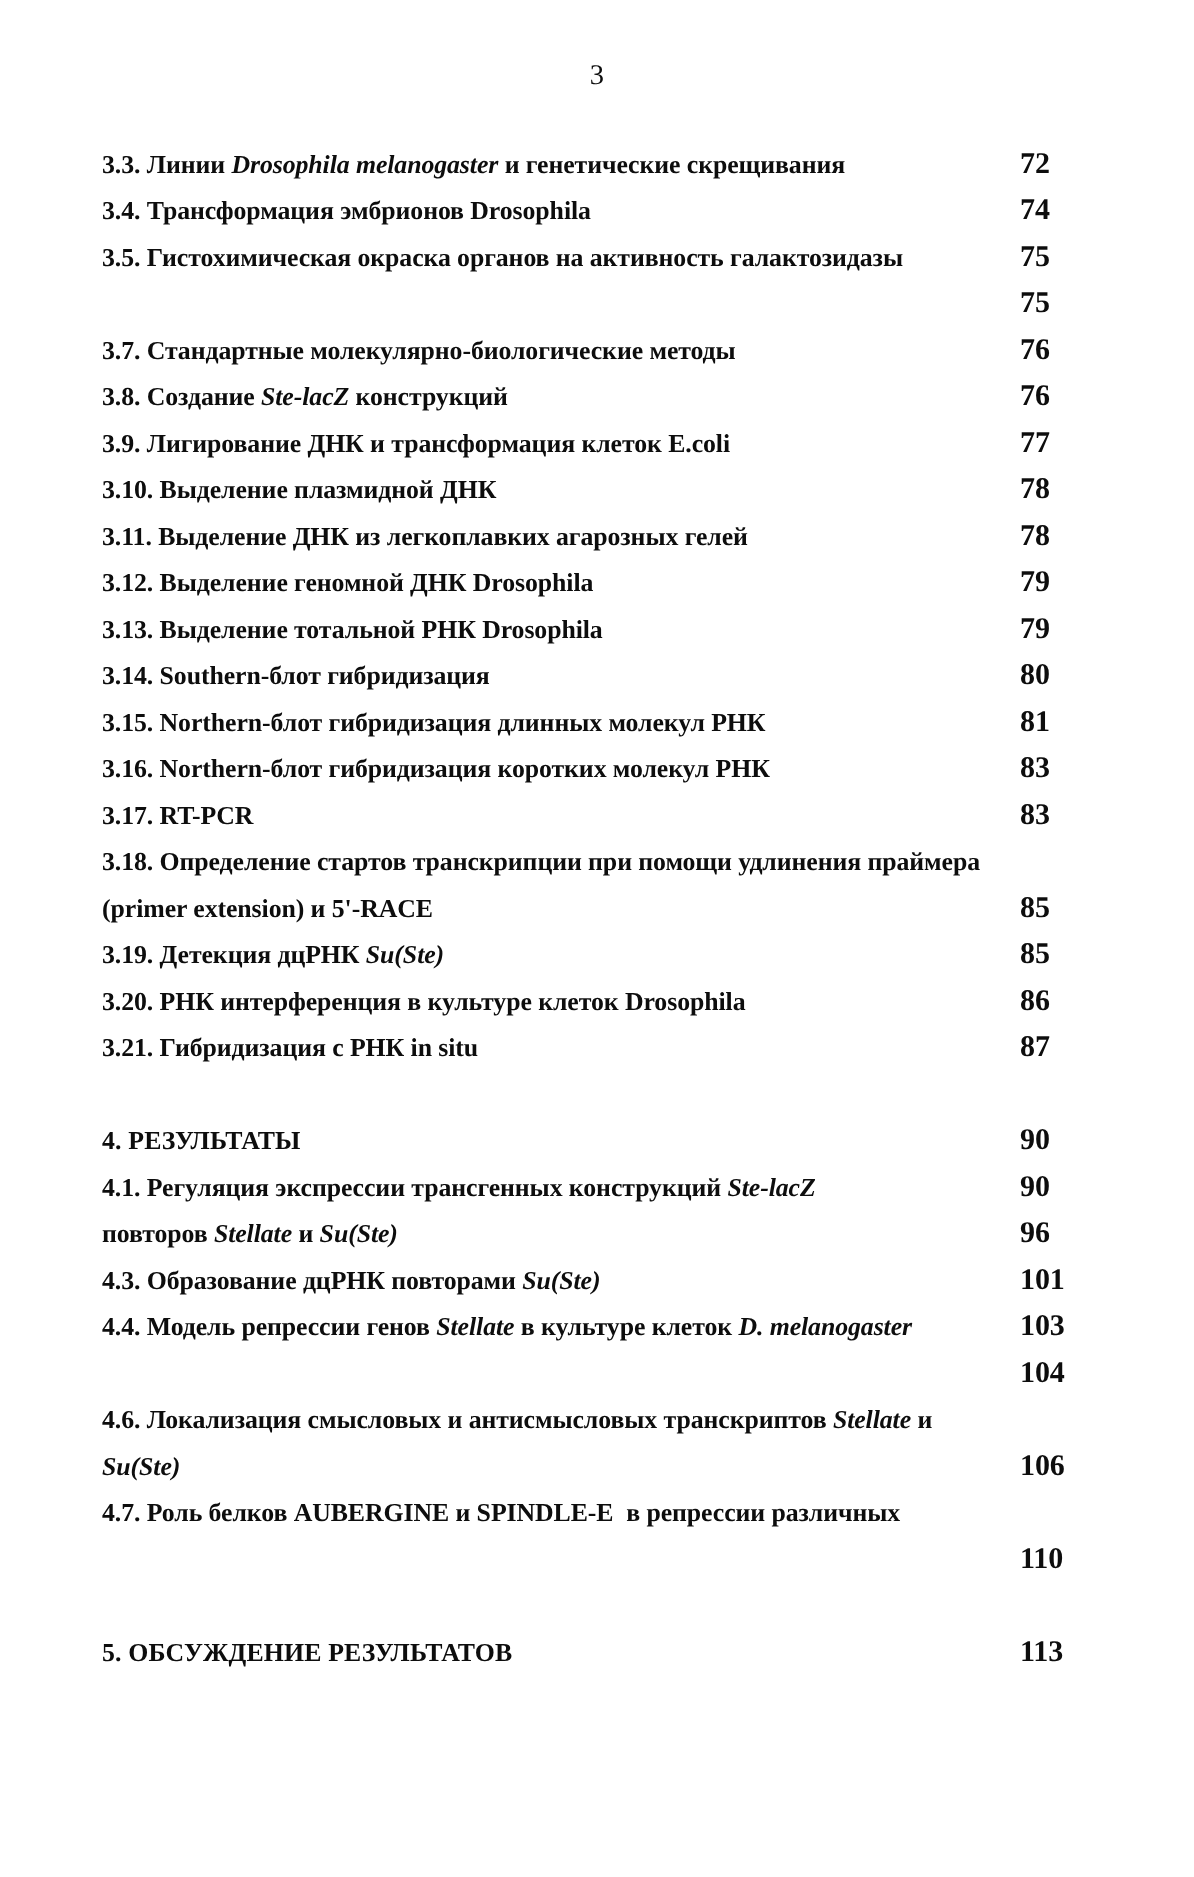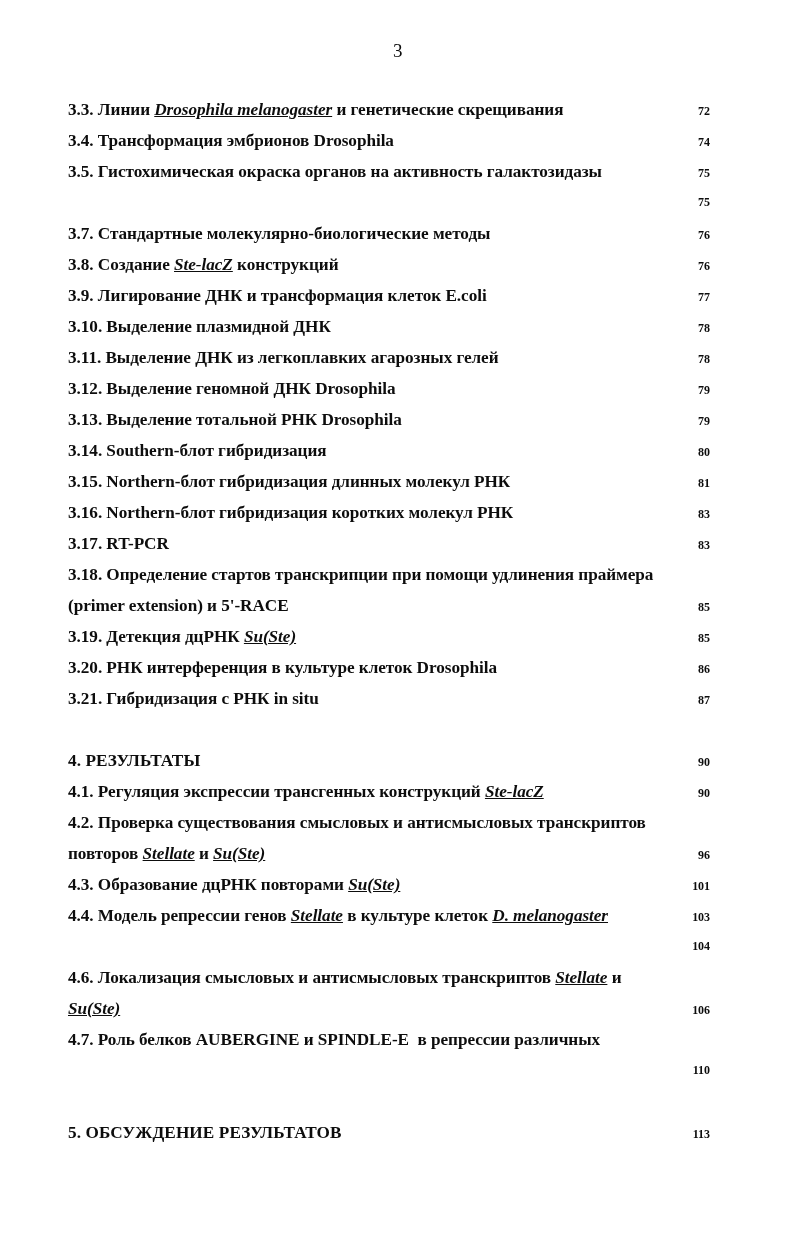--- a/index.html
+++ b/index.html
@@ -55,34 +55,33 @@
     white-space: pre;
     flex: 0 1 auto;
     overflow: visible;
   }
   .entry-line .filler {
     flex: 1 1 auto;
     min-width: 6px;
   }
   .entry-line .pg {
     flex: 0 0 auto;
-    text-align: right;
+    text-align: left;
     min-width: 30px;
     font-weight: bold;
-    font-size: 12px;
+    font-size: 20px;
   }
   .entry-line.cont .txt {
     
   }
   .entry-line.nopage .pg {
     visibility: hidden;
   }
   i.it {
     font-style: italic;
-    text-decoration: underline;
   }
   .gap {
     height: 31px;
   }
   .section-head .txt {
     letter-spacing: 0.1px;
   }
   
   .toc, .folio {
     -webkit-font-smoothing: antialiased;
@@ -242,25 +241,20 @@
         </div>
       </div>
       <div class="entry">
         <div class="entry-line">
           <span class="txt"><span>4.1. Регуляция экспрессии трансгенных конструкций </span><i class="it">Ste-lacZ</i></span>
           <span class="filler"></span>
           <span class="pg">90</span>
         </div>
       </div>
       <div class="entry">
-        <div class="entry-line nopage">
-          <span class="txt"><span>4.2. Проверка существования смысловых и антисмысловых транскриптов</span></span>
-          <span class="filler"></span>
-          <span class="pg"></span>
-        </div>
         <div class="entry-line cont">
           <span class="txt"><span>повторов </span><i class="it">Stellate</i><span> и </span><i class="it">Su(Ste)</i></span>
           <span class="filler"></span>
           <span class="pg">96</span>
         </div>
       </div>
       <div class="entry">
         <div class="entry-line">
           <span class="txt"><span>4.3. Образование дцРНК повторами </span><i class="it">Su(Ste)</i></span>
           <span class="filler"></span>

